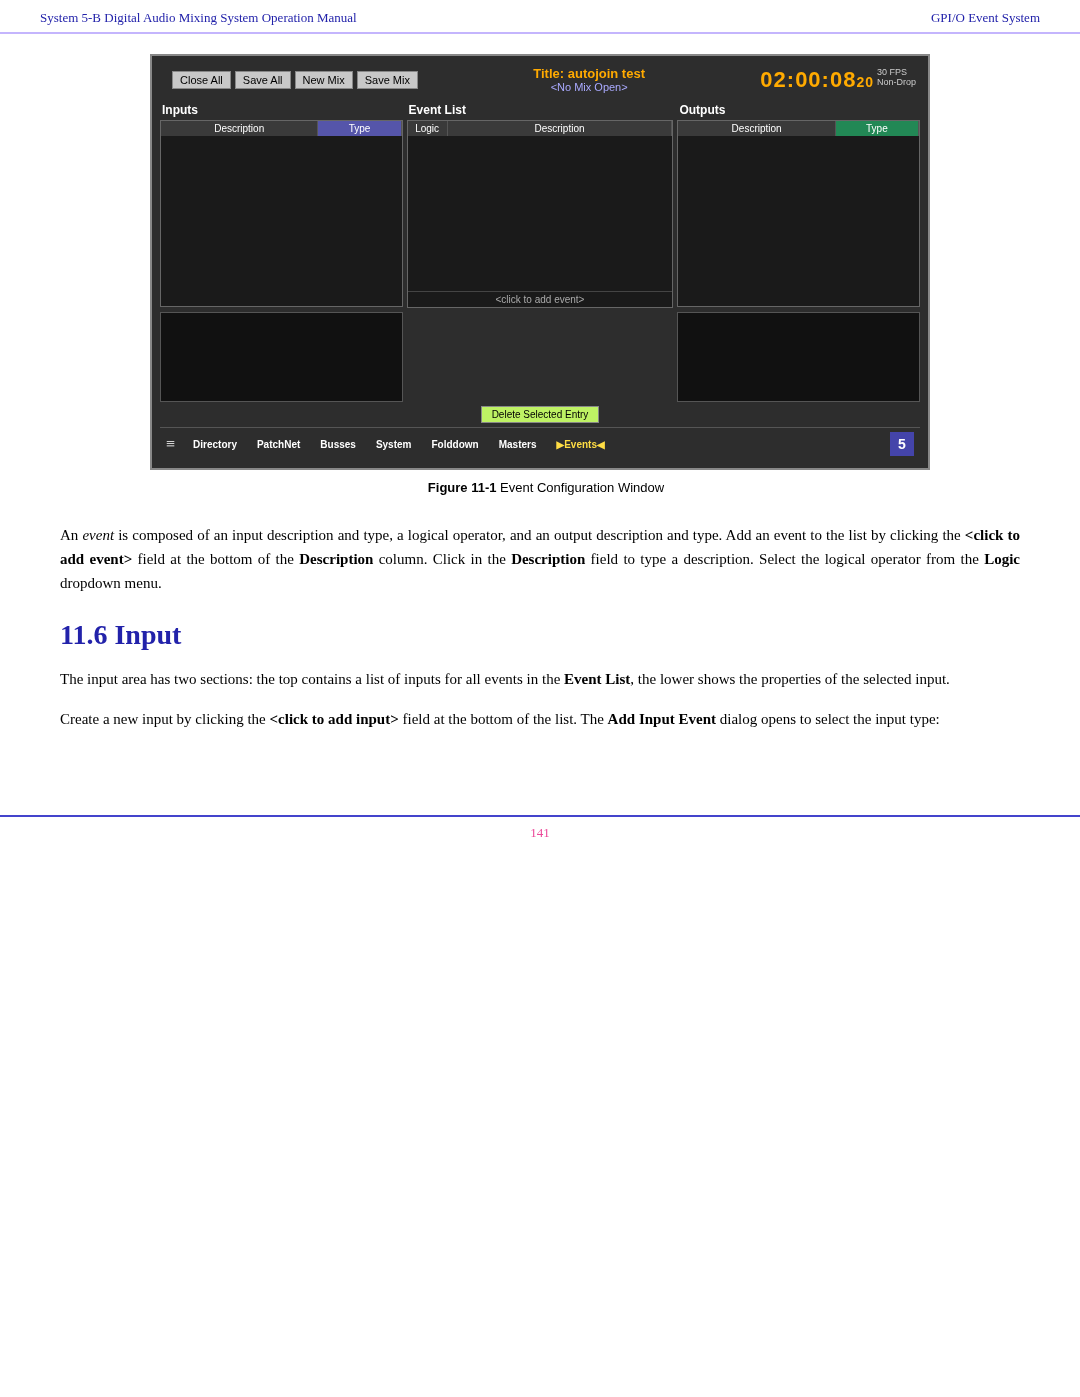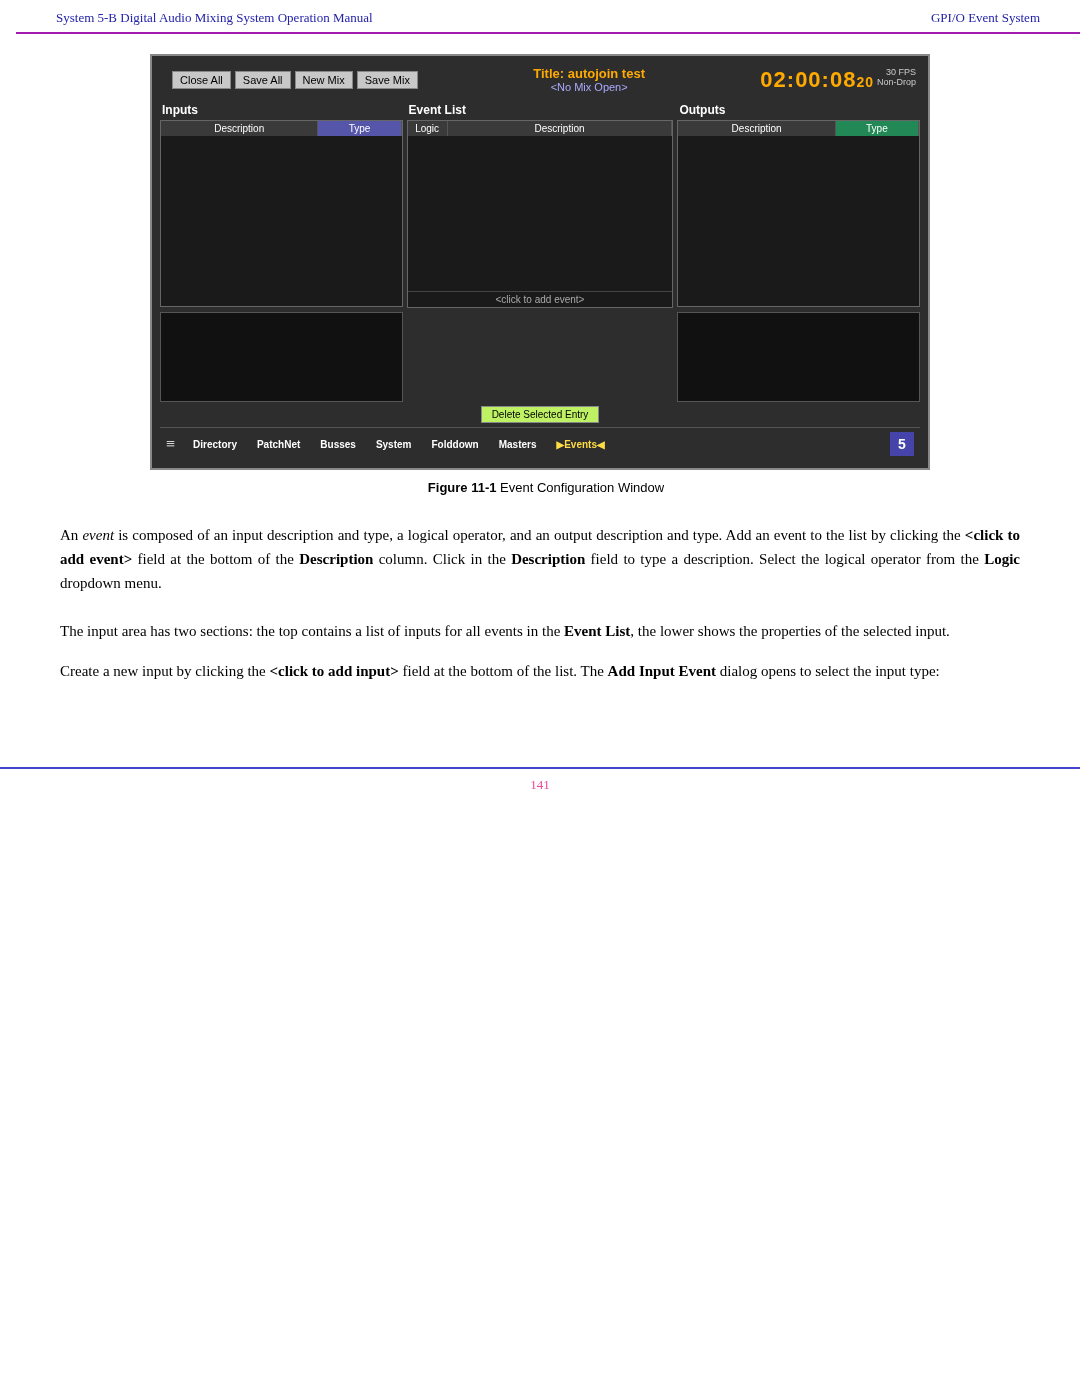--- a/index.html
+++ b/index.html
@@ -10,22 +10,21 @@
       font-family: 'Times New Roman', Times, serif;
       color: #000000;
     }
 
     
     .page-header {
       display: flex;
       justify-content: space-between;
       align-items: center;
       padding: 10px 40px 6px 40px;
-      border-bottom: 2px solid #a21caf;
-      margin-left: 16px;
+      border-bottom: 2px solid #c4b5fd;
     }
     .page-header-left {
       font-size: 13px;
       color: #2222aa;
     }
     .page-header-right {
       font-size: 13px;
       color: #2222aa;
     }
 
@@ -92,21 +91,20 @@
       font-size: 22px;
       font-weight: bold;
       font-family: Arial, sans-serif;
       letter-spacing: 1px;
     }
     .toolbar-time-sub {
       font-size: 9px;
       color: #cccccc;
       font-family: Arial, sans-serif;
       line-height: 1.2;
-      text-align: right;
     }
     .toolbar-time-block {
       display: flex;
       align-items: flex-start;
       gap: 3px;
     }
 
     
     .main-panels {
       display: flex;
@@ -392,20 +390,21 @@
     </div>
   </div>
 
   <div class="section-block">
     <p class="body-text">
       An <em>event</em> is composed of an input description and type, a logical operator, and an output description and type. Add an event to the list by clicking the <strong>&lt;click to add event&gt;</strong> field at the bottom of the <strong>Description</strong> column. Click in the <strong>Description</strong> field to type a description. Select the logical operator from the <strong>Logic</strong> dropdown menu.
     </p>
   </div>
 
   <div class="section-block">
+    <div class="section-heading">11.6   Input</div>
     <p class="body-text">
       The input area has two sections: the top contains a list of inputs for all events in the <strong>Event List</strong>, the lower shows the properties of the selected input.
     </p>
     <p class="body-text">
       Create a new input by clicking the <strong>&lt;click to add input&gt;</strong> field at the bottom of the list. The <strong>Add Input Event</strong> dialog opens to select the input type:
     </p>
   </div>
 
 </div>
 

